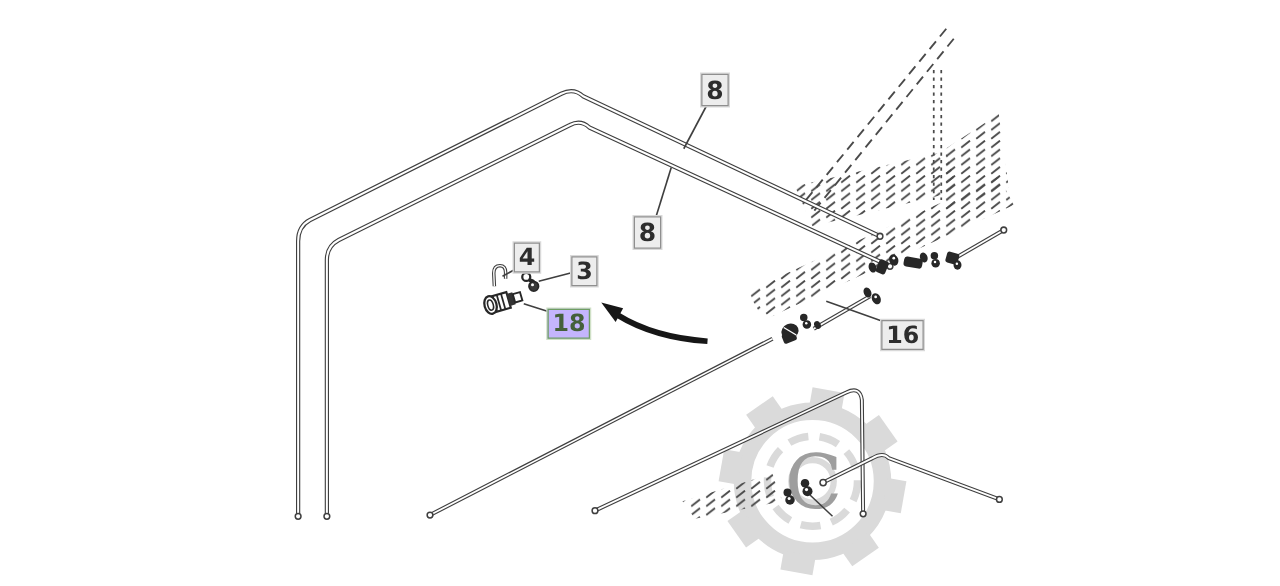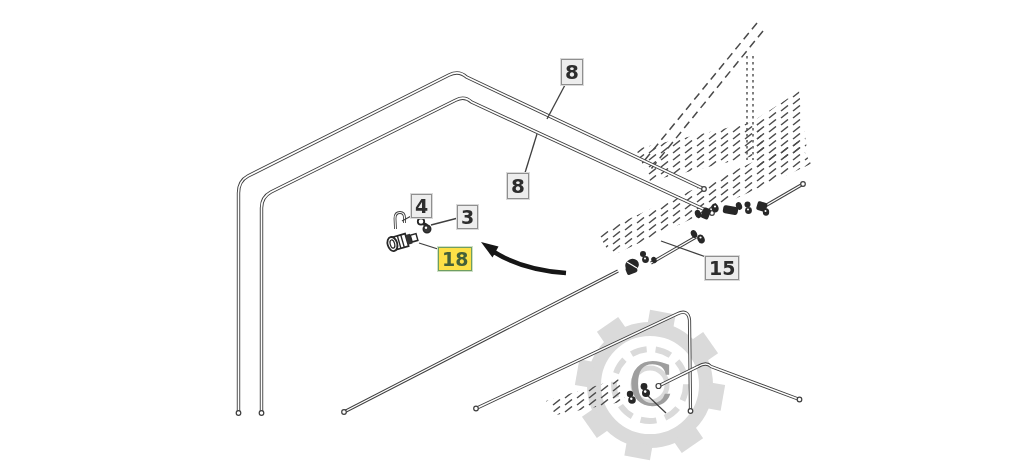--- a/index.html
+++ b/index.html
@@ -10,21 +10,21 @@
   .stage svg{position:absolute;left:0;top:0;}
   .callout{
     position:absolute;min-width:13px;text-align:center;
     padding:0 3px;height:22px;line-height:22px;
     font-size:19px;font-weight:bold;color:#2d2d2d;
     background:#ededed;border:1px solid #8f8f8f;
     box-shadow:0 0 0 1px #d9d9d9;cursor:default;
   }
   .callout.big{height:24px;line-height:24px;font-size:20px;}
   .callout.green{
-    background:#fde047;border-color:#6f9e63;color:#44603a;
+    background:#c4b5fd;border-color:#6f9e63;color:#44603a;
     box-shadow:0 0 0 1px #cfe0c6;
   }
 </style>
 </head>
 <body>
 
 <div class="stage">
 
 <svg width="1024" height="469" viewBox="0 0 1024 469">
   <defs>
@@ -192,14 +192,14 @@
     <path d="M566,273 Q523,270 494,252" fill="none" stroke="#161616" stroke-width="4.6"></path>
     <polygon points="481,242 498.5,246.5 492.5,257.5" fill="#161616"></polygon>
   </g>
 </svg>
 
   <div class="callout big" style="left:561px;top:59px">8</div>
   <div class="callout big" style="left:507px;top:173px">8</div>
   <div class="callout" style="left:411px;top:194px">4</div>
   <div class="callout" style="left:457px;top:205px">3</div>
   <div class="callout green" style="left:438px;top:247px">18</div>
-  <div class="callout" style="left:705px;top:256px">15</div>
+  <div class="callout" style="left:705px;top:256px">16</div>
 </div>
 
 </body></html>

